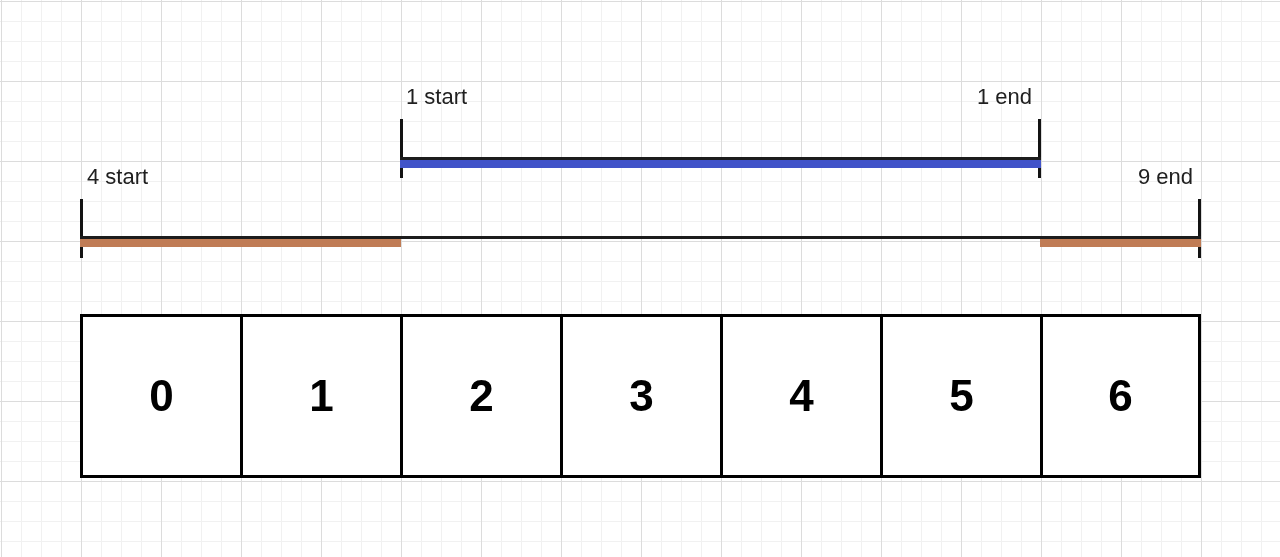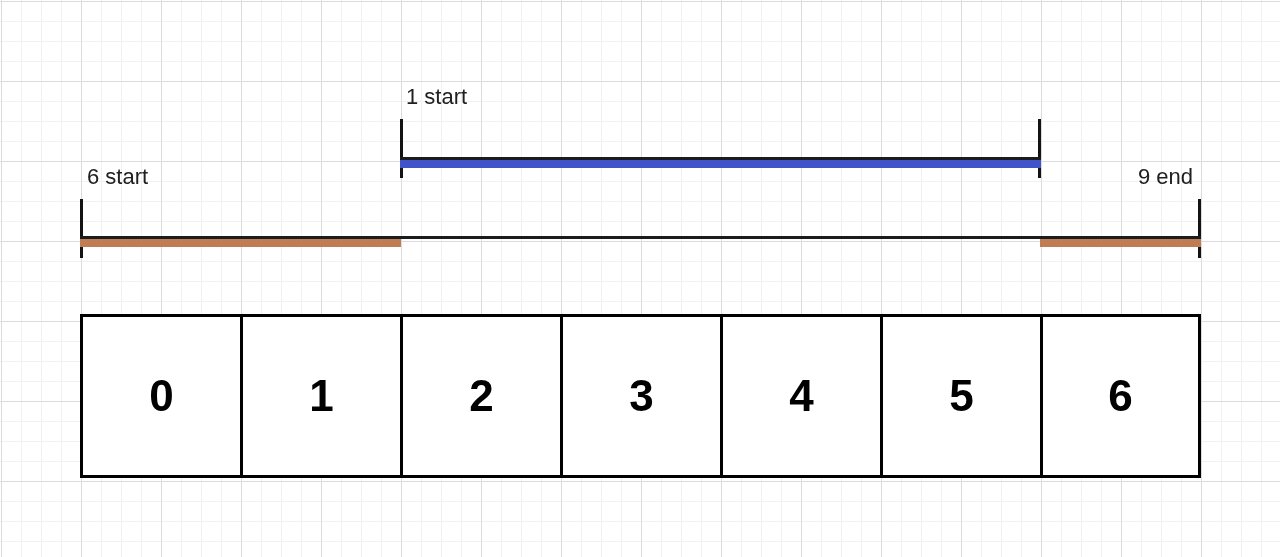--- a/index.html
+++ b/index.html
@@ -93,26 +93,27 @@
 </style>
 </head>
 <body>
 
 <div id="canvas">
 
   <div class="tick-label" style="left:406px; top:86px;">1 start</div>
 
   <div class="tick" style="left:400px; top:119px; height:59px;"></div>
 
+  <div class="tick-label right" style="left:900px; width:132px; top:86px;">1 end</div>
 
   <div class="tick" style="left:1038px; top:119px; height:59px;"></div>
 
   <div class="bar blue" style="left:400px; top:157px; width:641px;"></div>
 
-  <div class="tick-label" style="left:87px; top:166px;">6 start</div>
+  <div class="tick-label" style="left:87px; top:166px;">4 start</div>
 
   <div class="tick" style="left:80px; top:199px; height:59px;"></div>
 
   <div class="tick-label right" style="left:1062px; width:131px; top:166px;">9 end</div>
 
   <div class="tick" style="left:1198px; top:199px; height:59px;"></div>
 
   <div class="bar brown" style="left:80px; top:236px; width:321px;"></div>
 
   <div class="rule" style="left:400px; top:236px; width:641px;"></div>

